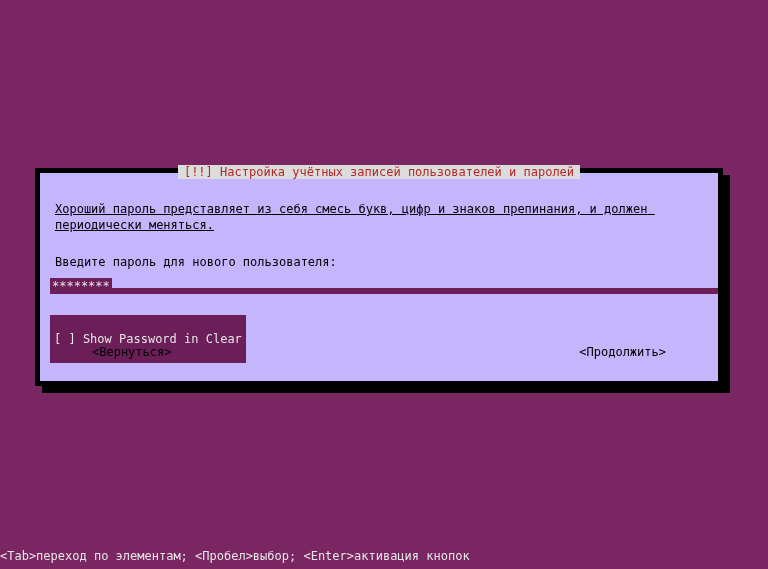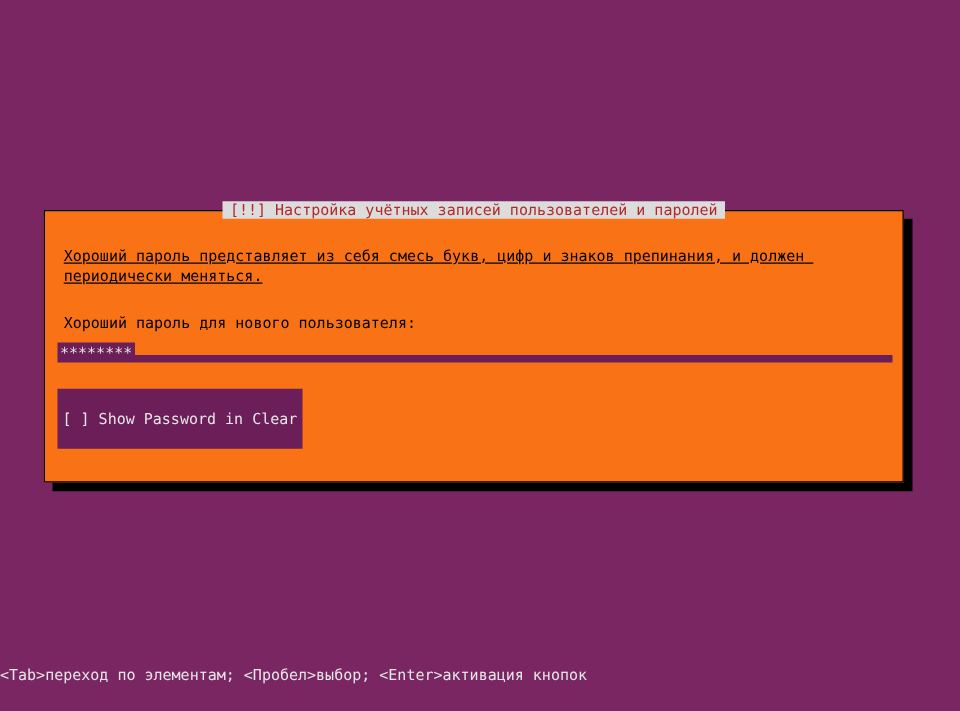--- a/index.html
+++ b/index.html
@@ -18,22 +18,22 @@
     width: 688px;
     height: 218px;
     background: #000;
   }
   .dialog {
     position: absolute;
     left: 35px;
     top: 168px;
     width: 688px;
     height: 218px;
-    background: #f97316;
-    border: 1px solid #000000;
+    background: #c4b5fd;
+    border: 5px solid #000000;
   }
   .title-wrap {
     position: absolute;
     top: -8px;
     left: 0;
     width: 100%;
     text-align: center;
   }
   .title {
     background: #dcdcdc;
@@ -100,43 +100,47 @@
     justify-content: space-between;
   }
   .btn {
     color: #000;
     white-space: pre;
     cursor: pointer;
   }
   .footer {
     position: absolute;
     left: 0;
-    bottom: 22px;
+    bottom: 6px;
     width: 768px;
     color: #e6e6e6;
     white-space: pre;
     font-size: 12px;
   }
 </style>
 </head>
 <body>
 
 <div class="dialog-shadow"></div>
 
 <div class="dialog">
   <div class="title-wrap">
     <span class="title">[!!] Настройка учётных записей пользователей и паролей</span>
   </div>
 
   <div class="body-text">Хороший пароль представляет из себя смесь букв, цифр и знаков препинания, и должен периодически меняться.</div>
 
-  <div class="prompt">Хороший пароль для нового пользователя:</div>
+  <div class="prompt">Введите пароль для нового пользователя:</div>
 
   <div class="password-row">
     <div class="password-filled" id="pwfill">********</div>
     <div class="password-rest" id="pwrest" style="left: 62px; width: 606px;"></div>
   </div>
 
   <div class="show-pw">[ ] Show Password in Clear</div>
 
+  <div class="btn-row">
+    <span class="btn">&lt;Вернуться&gt;</span>
+    <span class="btn">&lt;Продолжить&gt;</span>
+  </div>
 </div>
 
 <div class="footer">&lt;Tab&gt;переход по элементам; &lt;Пробел&gt;выбор; &lt;Enter&gt;активация кнопок</div>
 
 </body></html>

